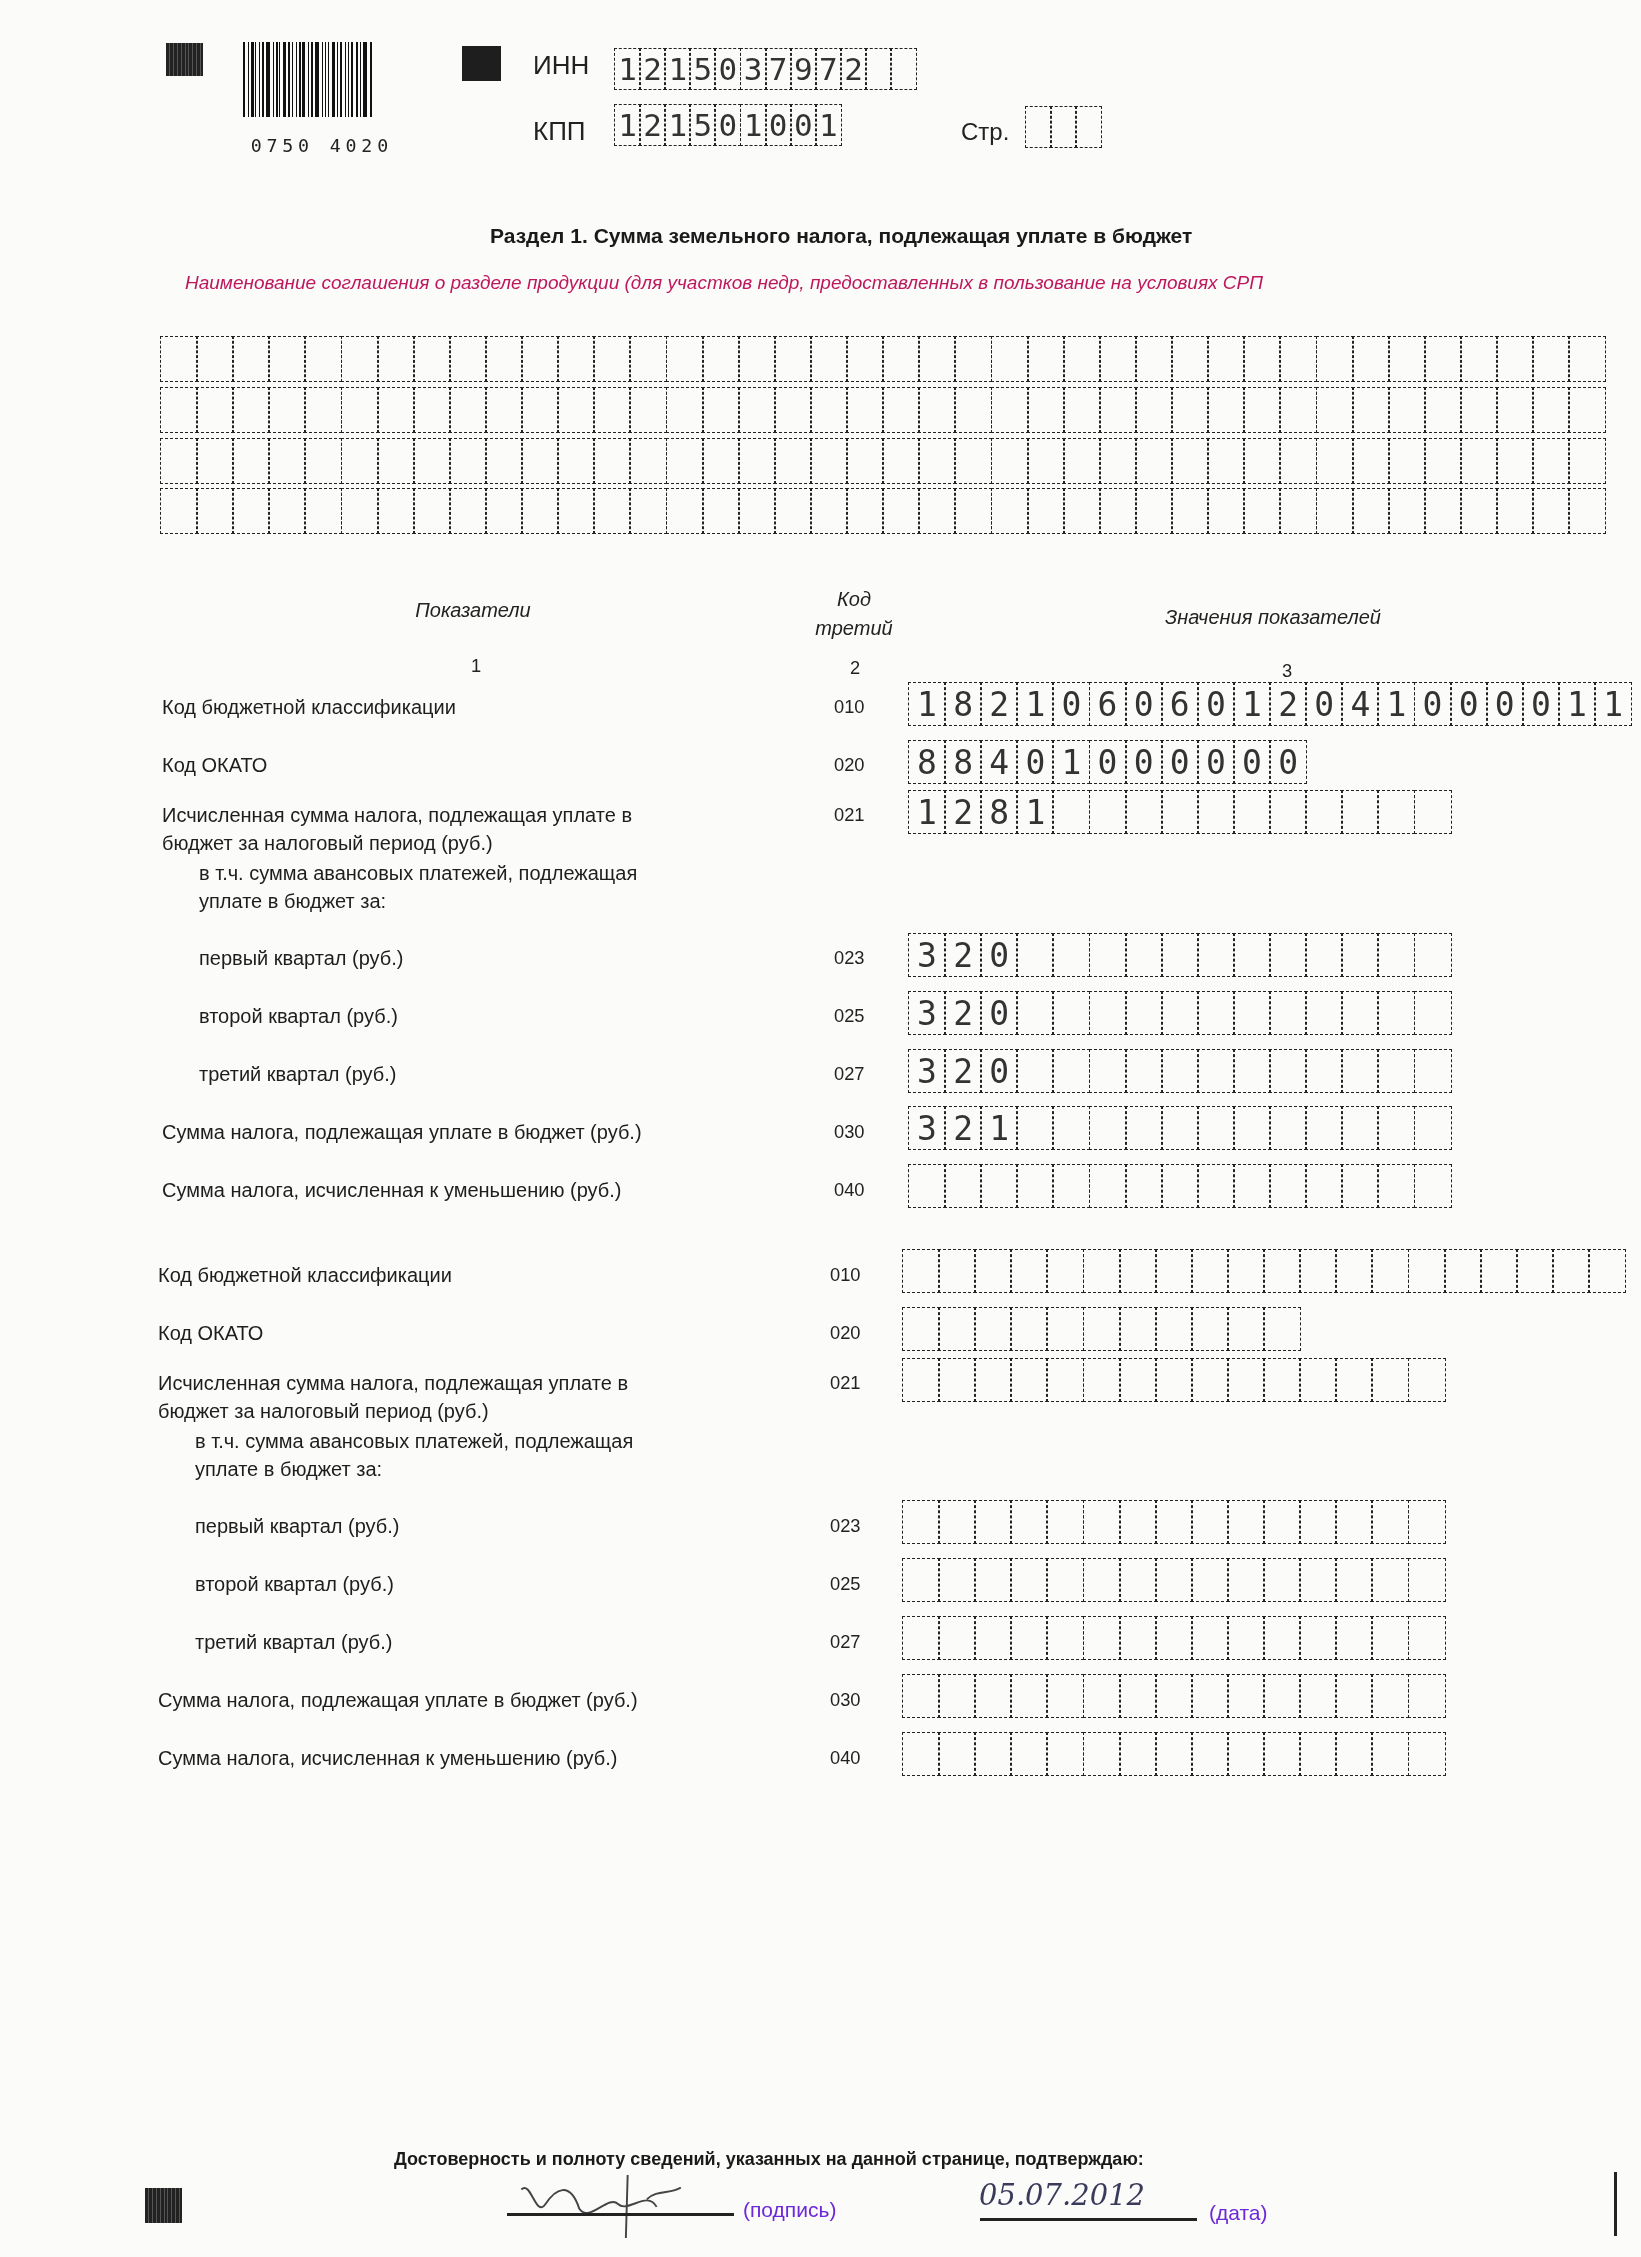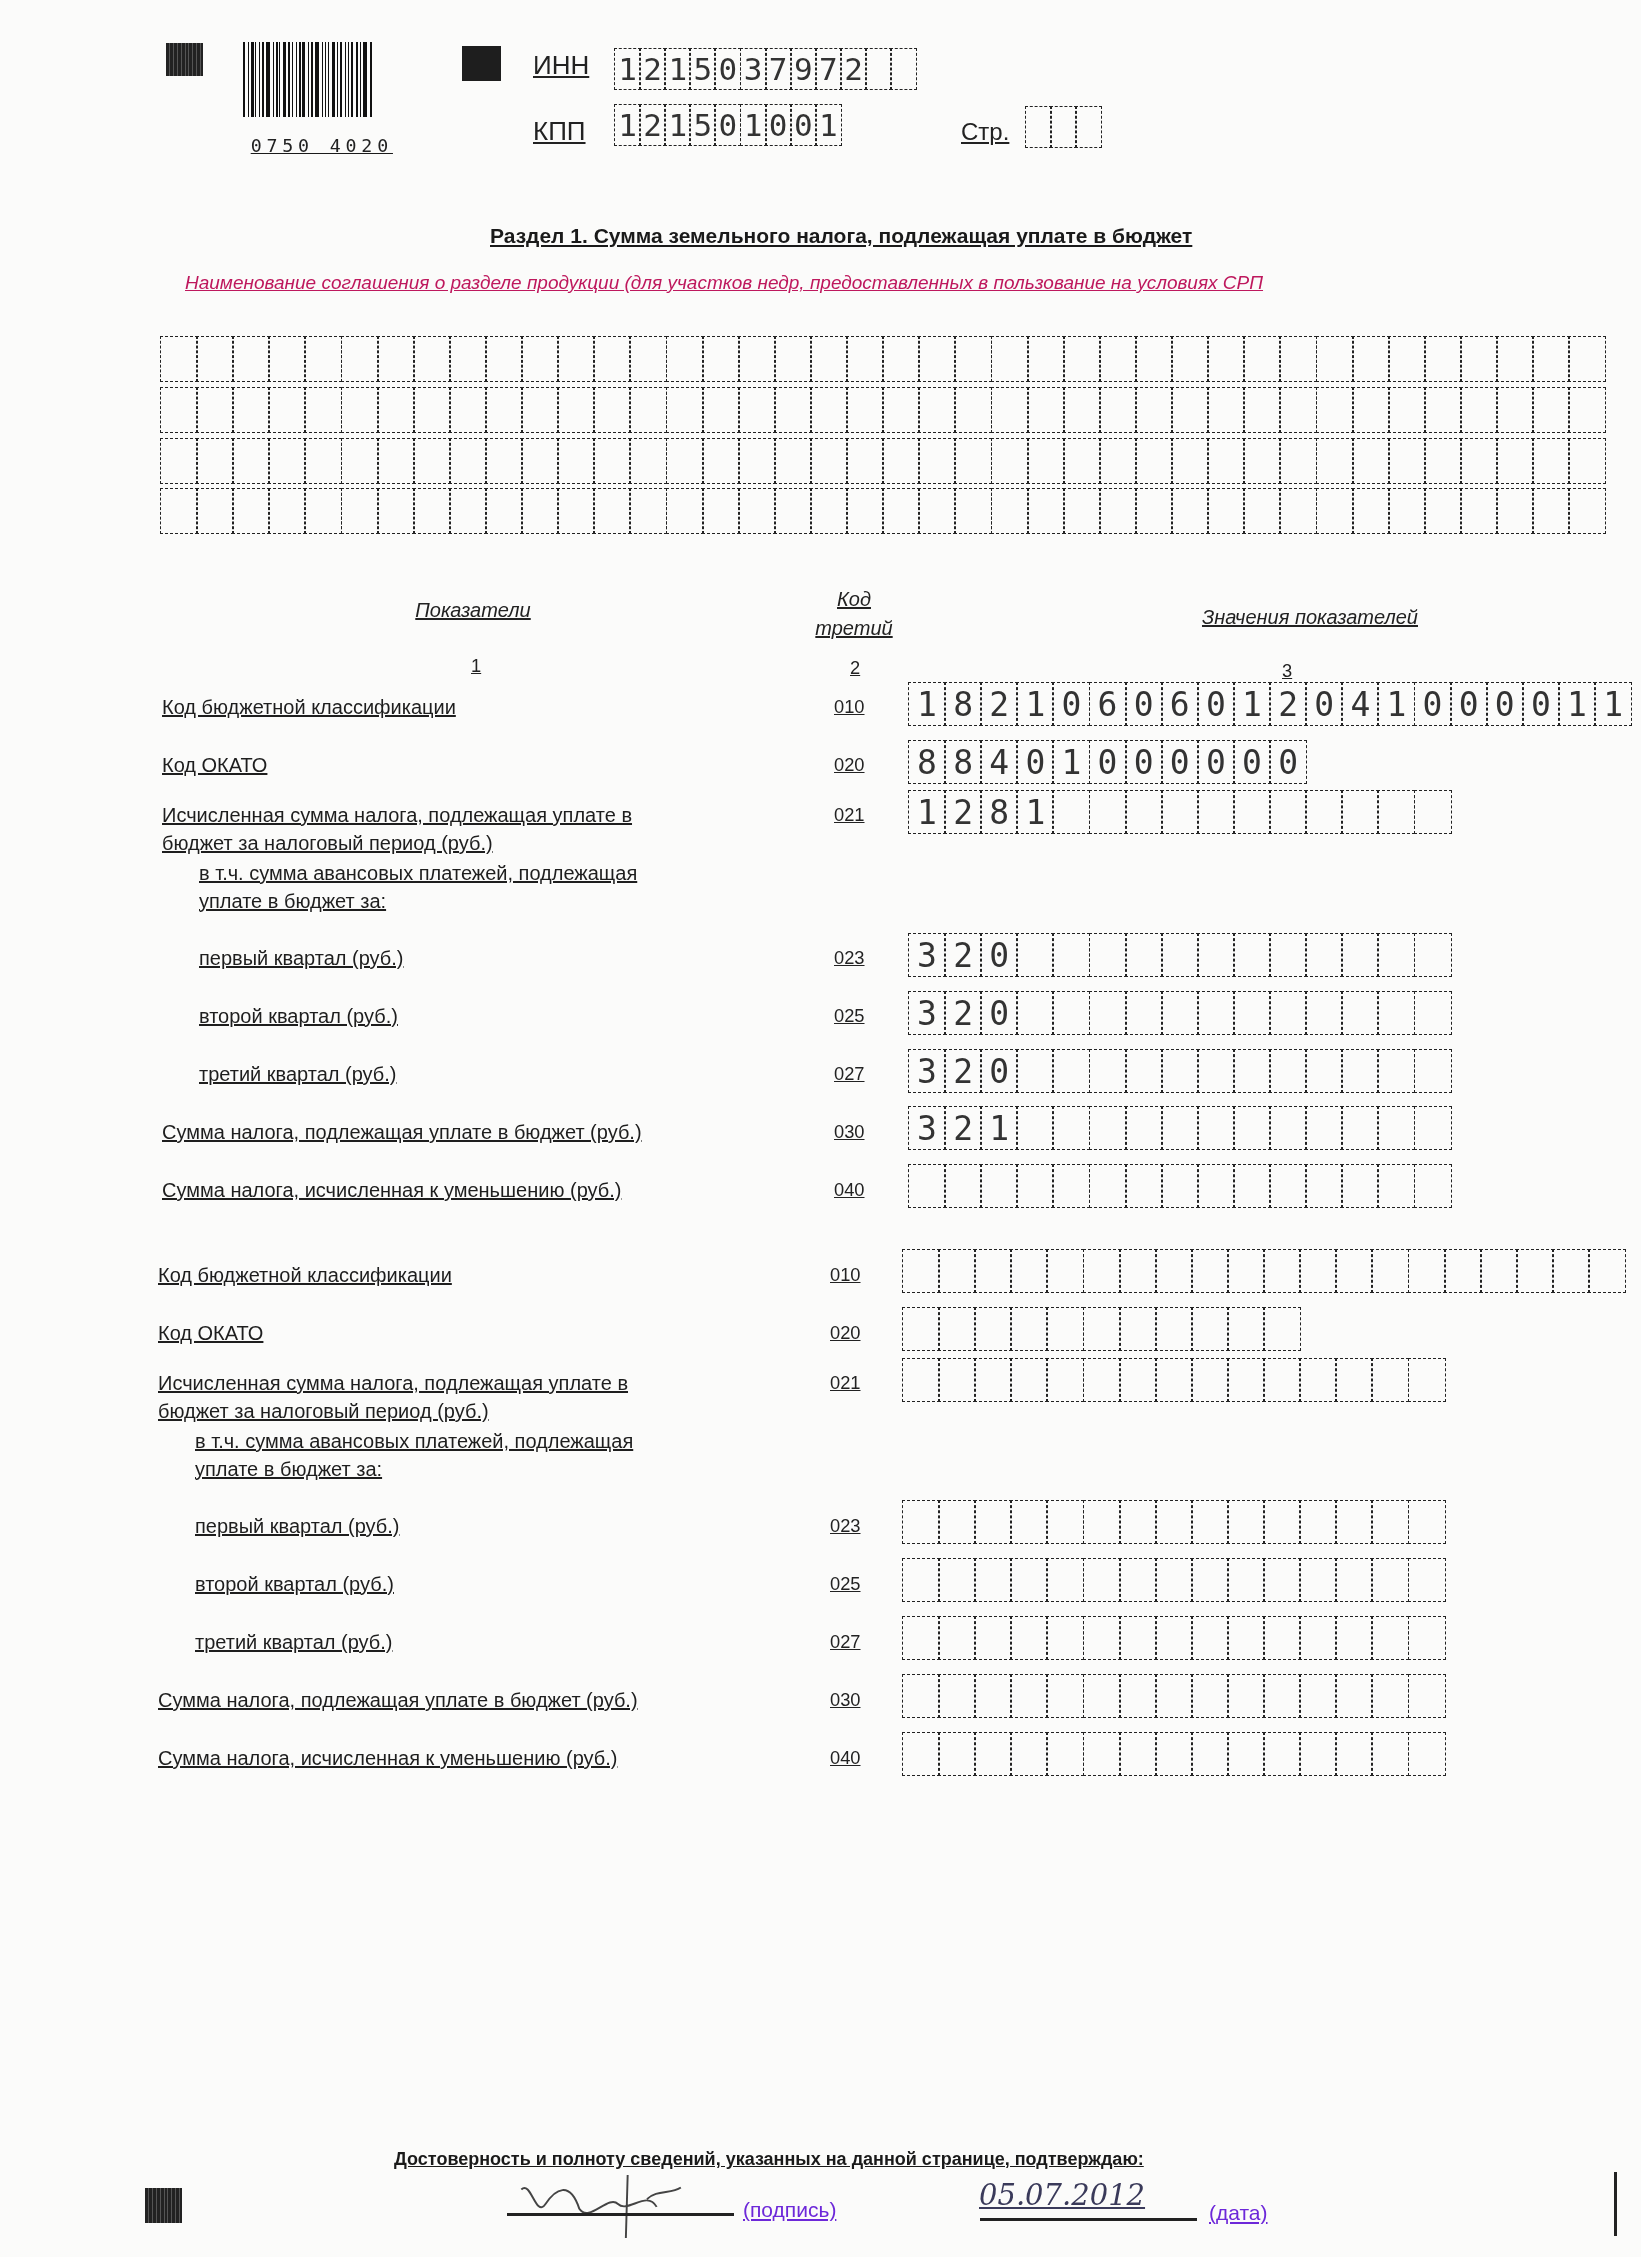--- a/index.html
+++ b/index.html
@@ -1,21 +1,21 @@
 <!DOCTYPE html>
 <html><head>
 <meta charset="utf-8">
 <style>
   html, body { margin: 0; padding: 0; }
   body {
     width: 1641px; height: 2257px; position: relative; overflow: hidden;
     background: #fbfbfa; color: #1a1a1a;
     font-family: "Liberation Sans", sans-serif;
   }
-  .abs { position: absolute; text-decoration: underline; }
+  .abs { position: absolute; }
   .marker { background: #1e1e1e; }
   .marker.noisy {
     background:
       repeating-linear-gradient(90deg, #222 0 2.9px, #555 2.9px 3.9px),
       #222;
   }
   .barcode { display: flex; align-items: flex-start; height: 75px; }
   .barcode span { display: inline-block; background: #111; height: 75px; }
   .barcode-num {
     font-family: "DejaVu Sans Mono", monospace; font-size: 18.3px; letter-spacing: 4.8px;
@@ -294,21 +294,21 @@
       <div class="cell"></div>
       <div class="cell"></div>
     </div>
   </div>
 
 <div class="abs colhead" style="left:367px; top:599px; width:212px;">Показатели</div>
 <div class="abs colhead" style="left:801px; top:585px; width:106px; line-height:29px;">
   <div>Код</div>
   <div>третий</div>
 </div>
-<div class="abs colhead" style="left:1165px; top:606px; width:290px;">Значения показателей</div>
+<div class="abs colhead" style="left:1128px; top:606px; width:290px;">Значения показателей</div>
 <div class="abs colnum" style="left:471px; top:655px;">1</div>
 <div class="abs colnum" style="left:850px; top:657px;">2</div>
 <div class="abs colnum" style="left:1282px; top:660px;">3</div>
 
 <div id="blocks">
     <div class="abs rowlabel" style="left: 162px; top: 693px;">Код бюджетной классификации</div>
     <div class="abs rowcode" style="left: 834px; top: 696px;">010</div>
     <div class="cells val-cells" style="left: 908px; top: 682px;">
       <div class="cell">1</div>
       <div class="cell">8</div>

